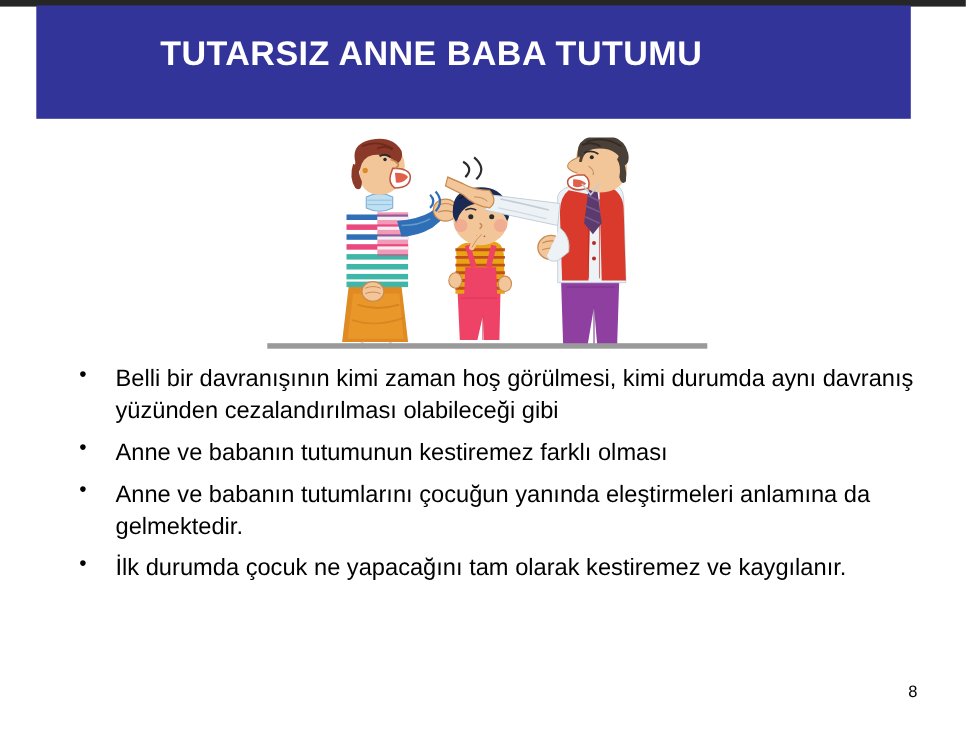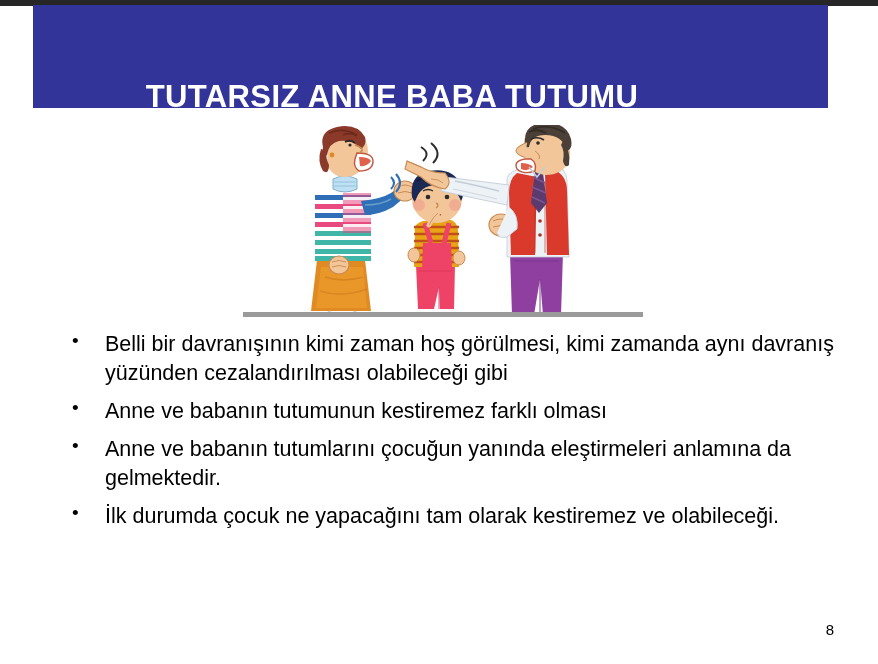--- a/index.html
+++ b/index.html
@@ -47,21 +47,20 @@
     left: 0;
     top: 26px;
     width: 718px;
     text-align: center;
     color: #ffffff;
     font-family: "Liberation Sans", sans-serif;
     font-weight: bold;
     font-size: 31px;
     letter-spacing: 0.4px;
     white-space: nowrap;
-    margin-top: 48px;
   }
 
   
   #illustration {
     position: absolute;
     left: 295px;
     top: 125px;
     width: 310px;
     height: 192px;
   }
@@ -300,35 +299,35 @@
       </g>
     </svg>
   </div>
 
   <div id="ground-bar"></div>
 
   <div id="body-list">
 
     <div class="bullet-row">
       <span class="bullet-mark">•</span>
-      <span class="bullet-text">Belli bir davranışının kimi zaman hoş görülmesi, kimi zamanda aynı davranış yüzünden cezalandırılması olabileceği gibi</span>
+      <span class="bullet-text">Belli bir davranışının kimi zaman hoş görülmesi, kimi durumda aynı davranış yüzünden cezalandırılması olabileceği gibi</span>
     </div>
 
     <div class="bullet-row">
       <span class="bullet-mark">•</span>
       <span class="bullet-text">Anne ve babanın tutumunun kestiremez farklı olması</span>
     </div>
 
     <div class="bullet-row">
       <span class="bullet-mark">•</span>
       <span class="bullet-text">Anne ve babanın tutumlarını çocuğun yanında eleştirmeleri anlamına da gelmektedir.</span>
     </div>
 
     <div class="bullet-row">
       <span class="bullet-mark">•</span>
-      <span class="bullet-text"> İlk durumda çocuk ne yapacağını tam olarak kestiremez ve olabileceği.</span>
+      <span class="bullet-text"> İlk durumda çocuk ne yapacağını tam olarak kestiremez ve kaygılanır.</span>
     </div>
 
   </div>
 
   <div id="slide-number">8</div>
 
 </div>
 
 </body></html>

